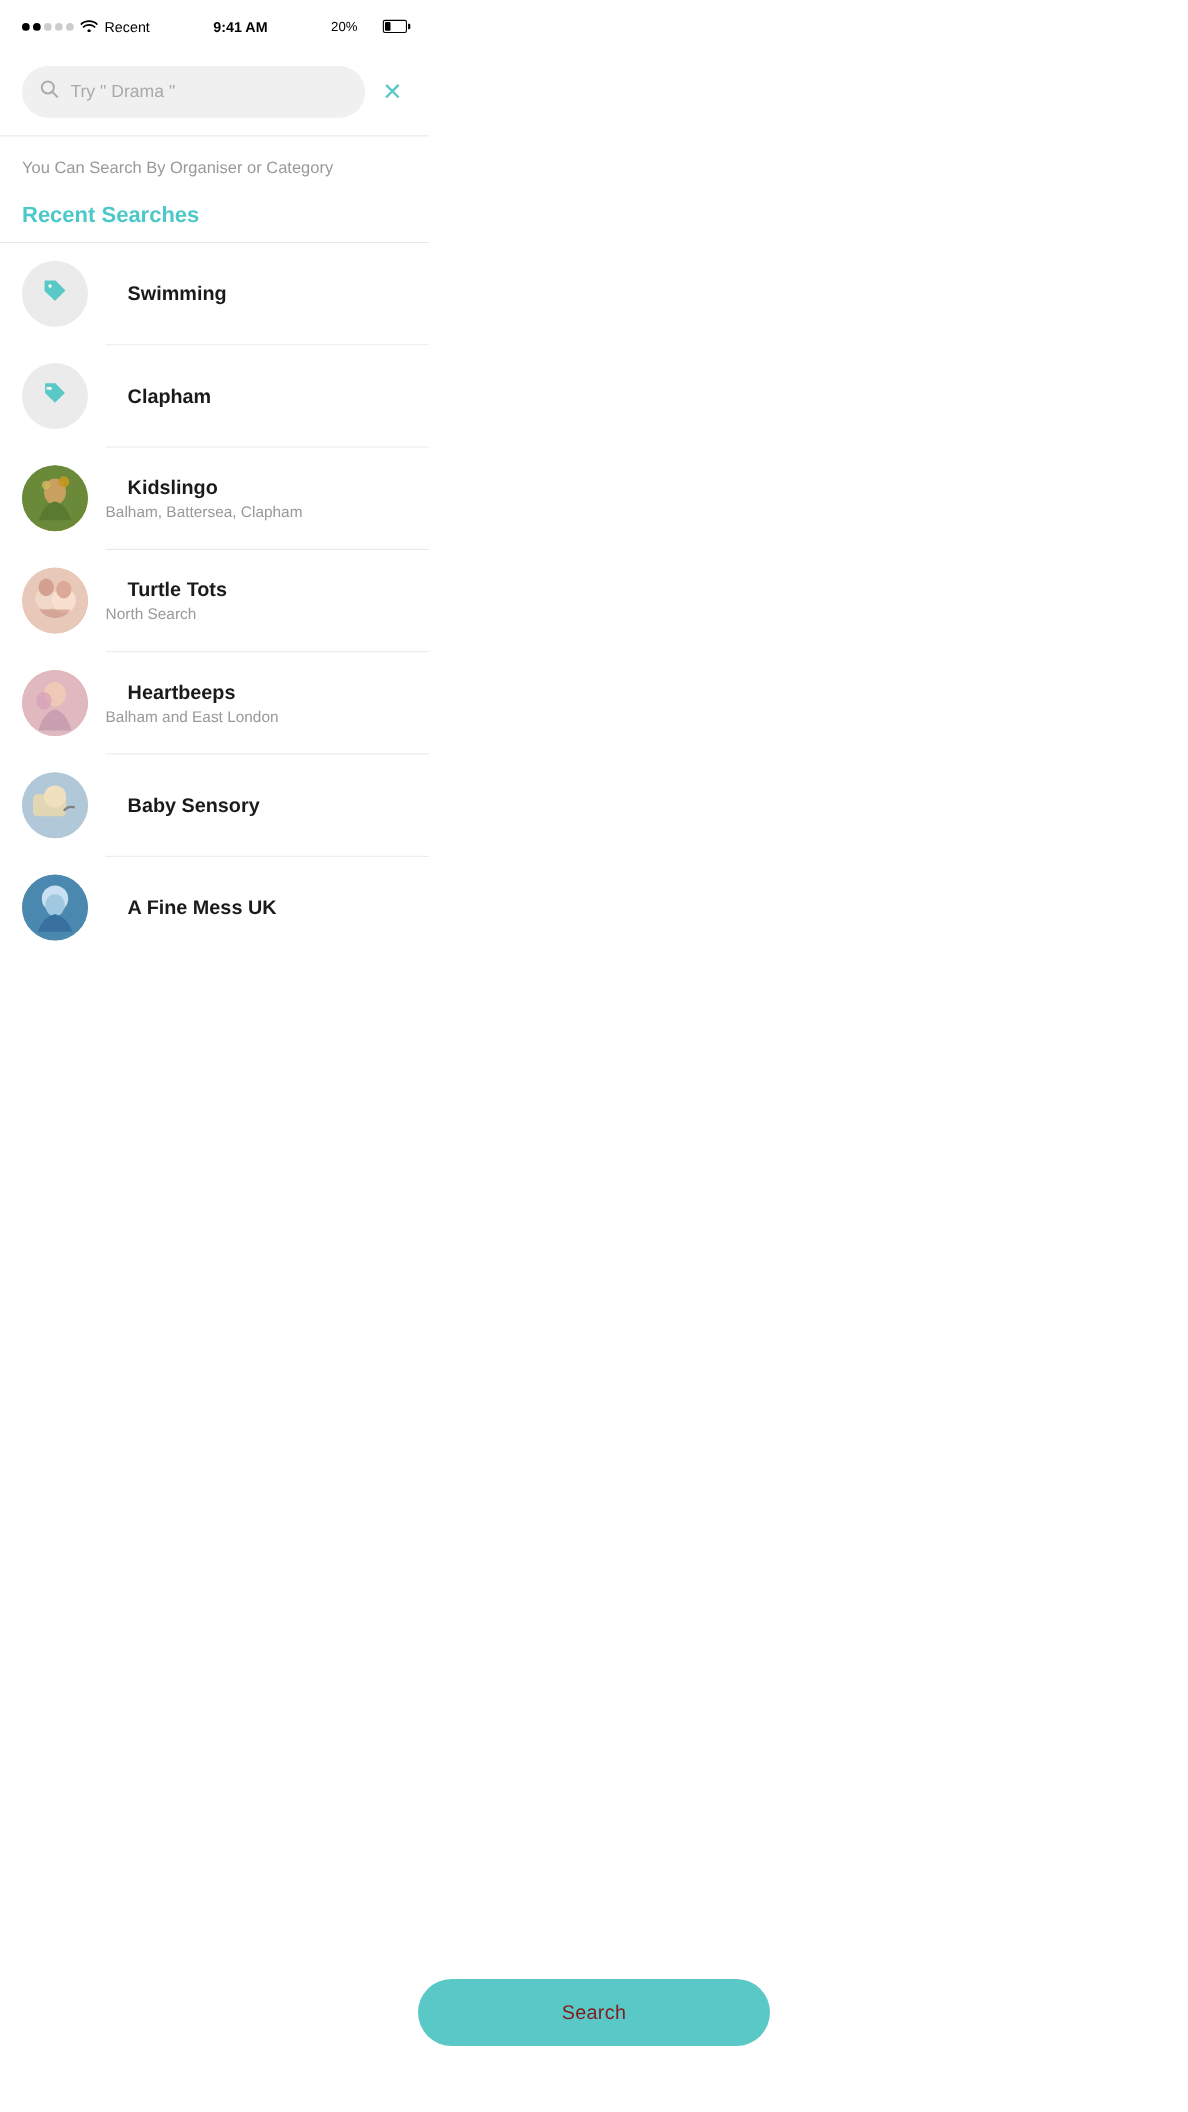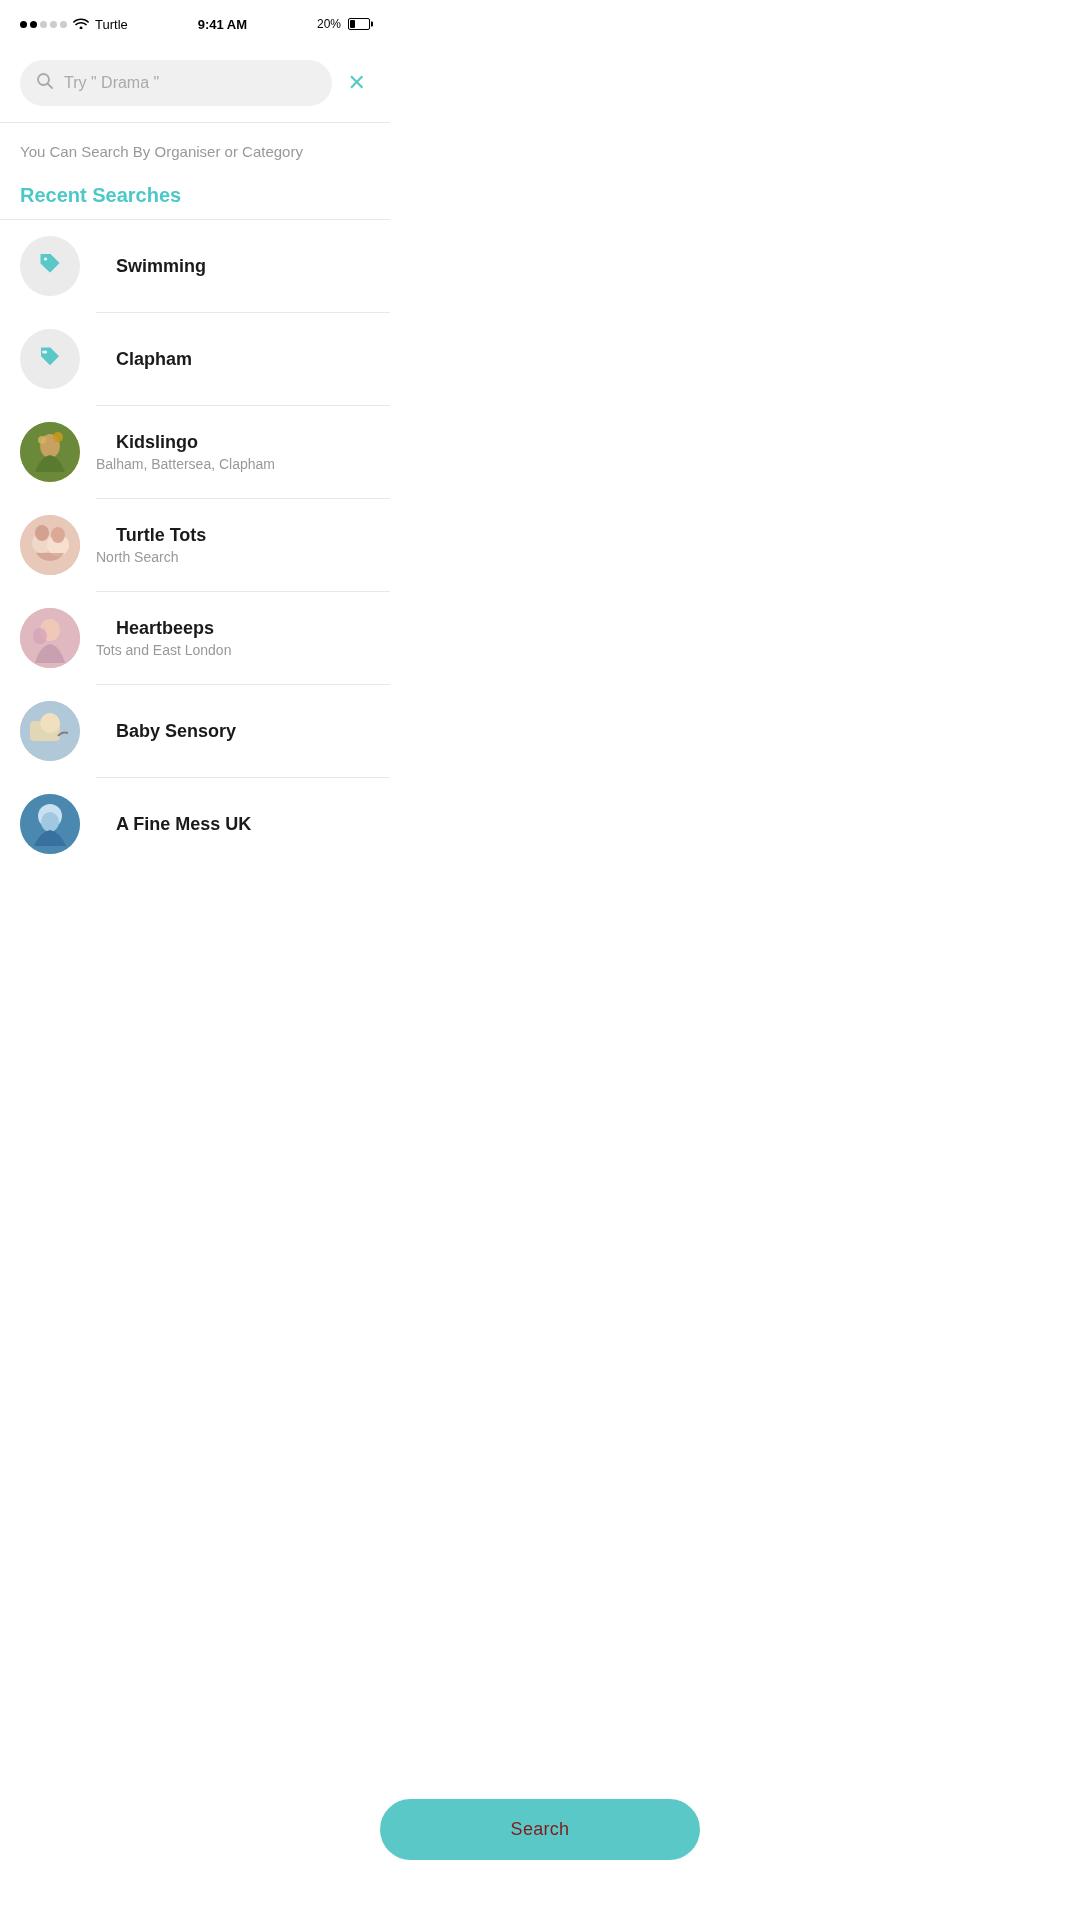--- a/index.html
+++ b/index.html
@@ -60,21 +60,21 @@
     }
 
     .status-center {
       font-size: 13px;
       font-weight: 600;
     }
 
     .status-right {
       display: flex;
       align-items: center;
-      gap: 7px;
+      gap: 23px;
       font-size: 12px;
       font-weight: 500;
     }
 
     .battery-container {
       display: flex;
       align-items: center;
       gap: 2px;
     }
 
@@ -293,21 +293,21 @@
       <div class="dot empty"></div>
       <div class="dot empty"></div>
     </div>
     <span class="wifi-icon">
       <svg width="16" height="12" viewBox="0 0 16 12" fill="none">
         <path d="M8 9.5C8.83 9.5 9.5 10.17 9.5 11S8.83 12.5 8 12.5 6.5 11.83 6.5 11 7.17 9.5 8 9.5z" fill="#000"></path>
         <path d="M8 6.5C9.93 6.5 11.68 7.29 12.95 8.56L14.07 7.44C12.5 5.87 10.36 4.9 8 4.9S3.5 5.87 1.93 7.44L3.05 8.56C4.32 7.29 6.07 6.5 8 6.5z" fill="#000"></path>
         <path d="M8 3C10.76 3 13.26 4.11 15.07 5.93L16.18 4.82C14.07 2.72 11.18 1.5 8 1.5S1.93 2.72-.18 4.82L.93 5.93C2.74 4.11 5.24 3 8 3z" fill="#000"></path>
       </svg>
     </span>
-    <span class="carrier-name">Turtle</span>
+    <span class="carrier-name">Recent</span>
   </div>
   <div class="status-center">9:41 AM</div>
   <div class="status-right">
     <span>20%</span>
     <div class="battery-container">
       <div class="battery-icon">
         <div class="battery-fill"></div>
       </div>
     </div>
   </div>
@@ -411,21 +411,21 @@
   <div class="avatar avatar-heartbeeps">
     <svg viewBox="0 0 60 60" xmlns="http://www.w3.org/2000/svg">
       <circle cx="30" cy="30" r="30" fill="#e0b8c0"></circle>
       <ellipse cx="30" cy="22" rx="10" ry="11" fill="#f0c8b8"></ellipse>
       <path d="M15 55 Q20 38 30 36 Q40 38 45 55" fill="#c8a0b0"></path>
       <ellipse cx="20" cy="28" rx="7" ry="8" fill="#d4a0b8" opacity="0.7"></ellipse>
     </svg>
   </div>
   <div class="item-text">
     <span class="item-title">Heartbeeps</span>
-    <span class="item-subtitle">Tots and East London</span>
+    <span class="item-subtitle">Balham and East London</span>
   </div>
 </div>
 <div class="list-bottom-divider"></div>
 
 <div class="list-item">
   <div class="avatar avatar-baby">
     <svg viewBox="0 0 60 60" xmlns="http://www.w3.org/2000/svg">
       <circle cx="30" cy="30" r="30" fill="#b0c8d8"></circle>
       <rect x="10" y="20" width="30" height="20" rx="4" fill="#e8d8b0" opacity="0.9"></rect>
       <circle cx="30" cy="22" r="10" fill="#f0e0c0"></circle>

